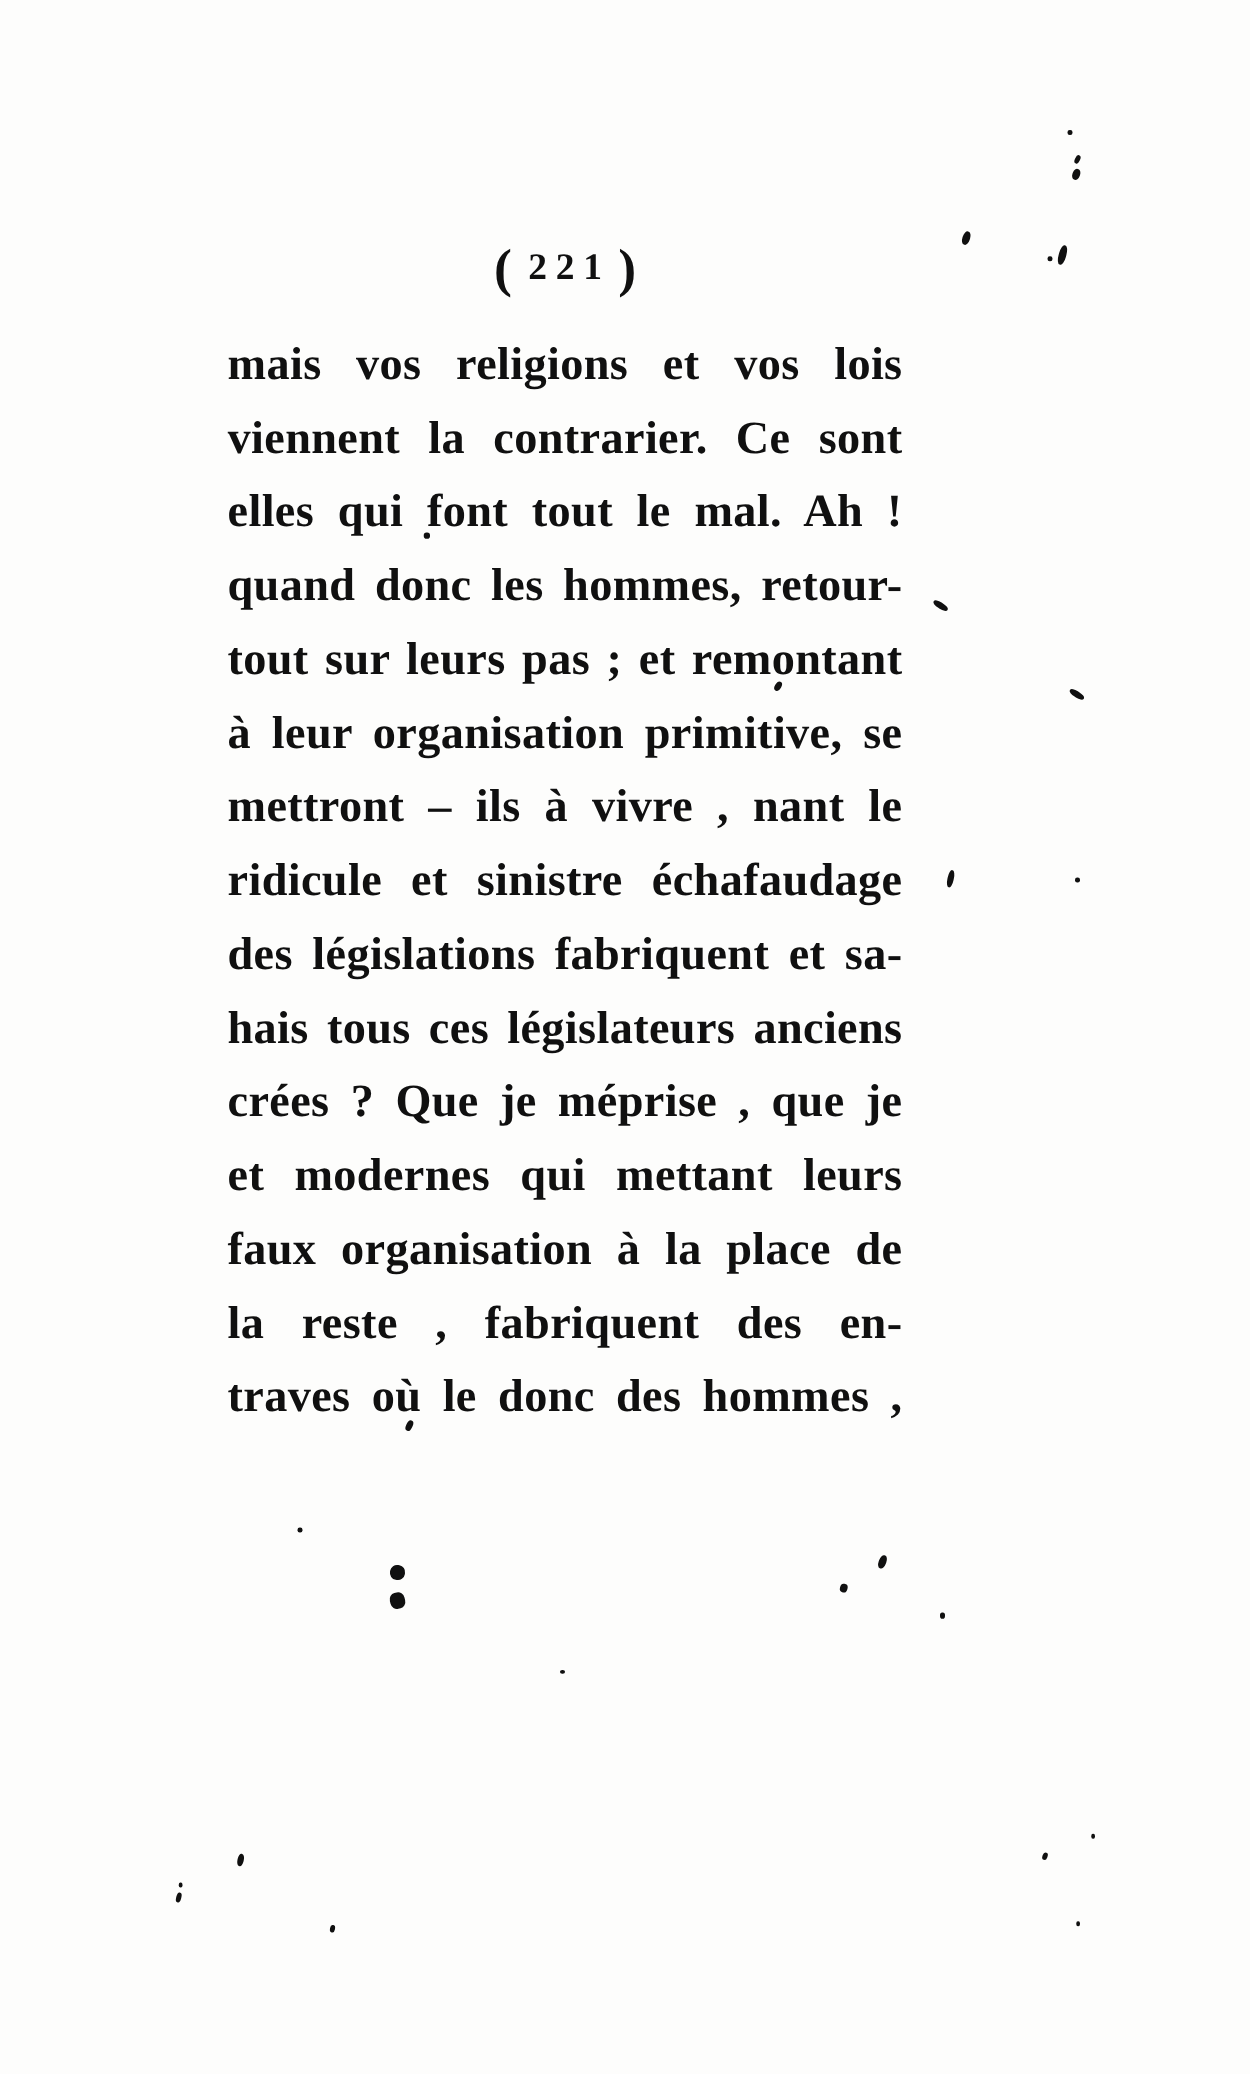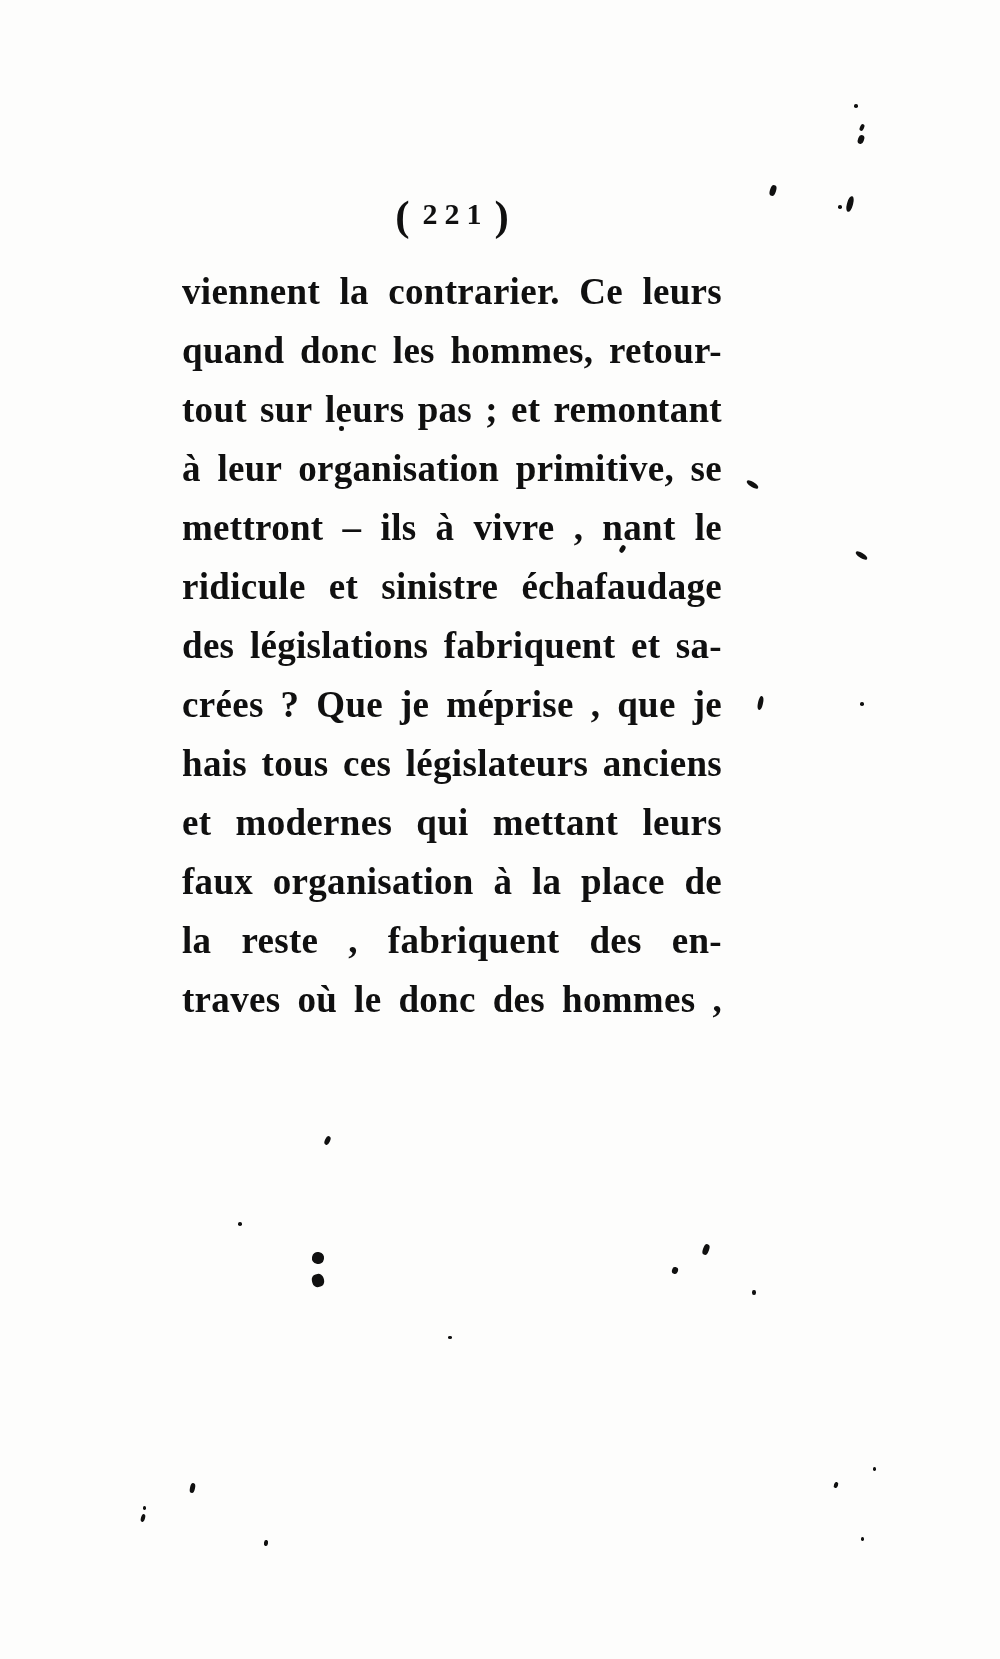--- a/index.html
+++ b/index.html
@@ -83,29 +83,31 @@
 </head>
 <body>
 
 <div class="page">
 
   <div class="page-header">
     <span class="paren">(</span><span class="page-num">221</span><span class="paren">)</span>
   </div>
 
   <div class="text-block">
-      <div class="line">viennent la contrarier. Ce leurs</div>
+      <div class="line">mais vos religions et vos lois</div>
+      <div class="line">viennent la contrarier. Ce sont</div>
+      <div class="line">elles qui font tout le mal. Ah !</div>
       <div class="line">quand donc les hommes, retour-</div>
       <div class="line">tout sur leurs pas ; et remontant</div>
       <div class="line">à leur organisation primitive, se</div>
       <div class="line">mettront – ils à vivre , nant le</div>
       <div class="line">ridicule et sinistre échafaudage</div>
       <div class="line">des législations fabriquent et sa-</div>
+      <div class="line">hais tous ces législateurs anciens</div>
       <div class="line">crées ? Que je méprise , que je</div>
-      <div class="line">hais tous ces législateurs anciens</div>
       <div class="line">et modernes qui mettant leurs</div>
       <div class="line">faux organisation à la place de</div>
       <div class="line">la reste , fabriquent des en-</div>
       <div class="line">traves où le donc des hommes ,</div>
     </div>
 
   <div class="stray-colon">
     <span class="dot d1"></span>
     <span class="dot d2"></span>
   </div>

